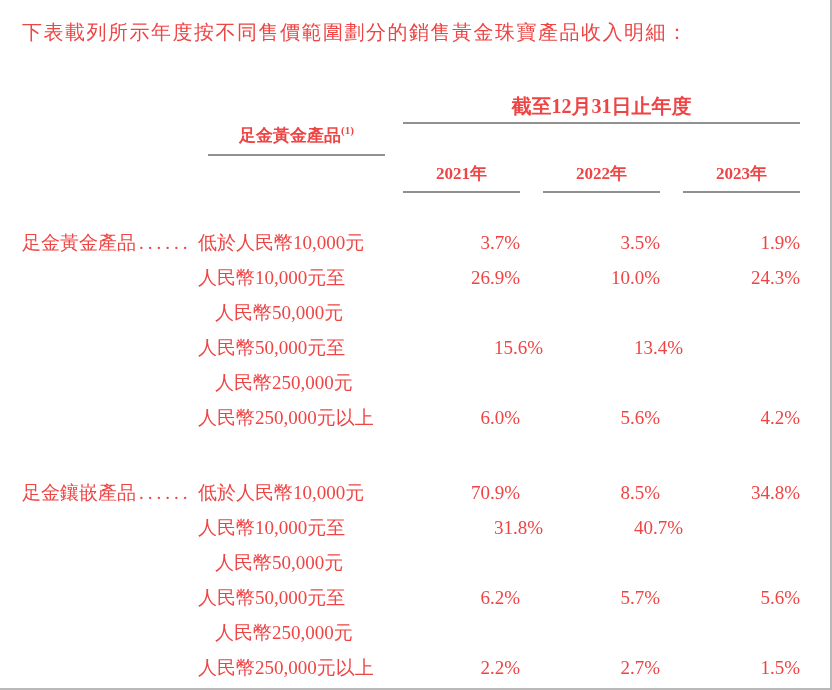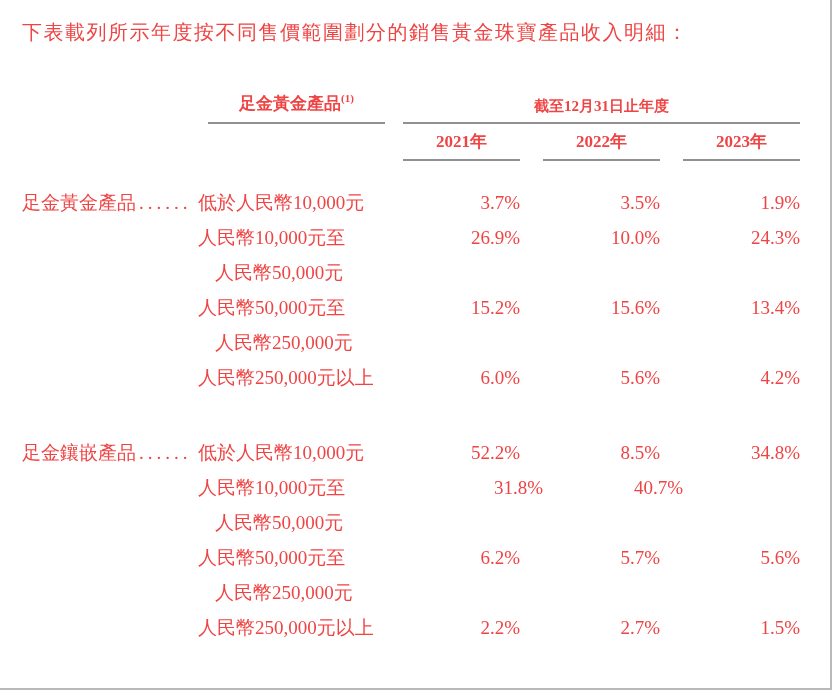--- a/index.html
+++ b/index.html
@@ -40,37 +40,38 @@
   .gap18 { width:18px; flex:none; }
   .gap23 { width:23px; flex:none; }
   .years-head { width:397px; }
   .pct-head {
     text-align:center; font-weight:bold; font-size:17px;
     line-height:24px; padding:6px 0;
     border-bottom:2px solid #919191;
     white-space:nowrap;
   }
   .period-head {
-    text-align:center; font-weight:bold; font-size:15px;
+    text-align:center; font-weight:bold; font-size:20px;
     line-height:24px; padding:19px 0 4px;
     border-bottom:2px solid #919191;
     white-space:nowrap;
   }
   .years-row { display:flex; }
   .year-cell {
     width:117px; flex:none;
     text-align:center; font-weight:bold; font-size:17px;
     line-height:24px; padding:6px 0 5px;
     border-bottom:2px solid #919191;
     white-space:nowrap;
+    margin-top:32px;
   }
   sup.note { font-size:11px; font-weight:bold; }
 
   
-  .tbody { margin-top:24px; }
+  .tbody { margin-top:32px; }
   .section-2 { margin-top:40px; }
   .row { display:flex; align-items:center; height:35px; font-size:19px; }
   .c-label { width:176px; flex:none; white-space:nowrap; }
   .dots { letter-spacing:4px; margin-left:3px; }
   .c-range { width:187px; flex:none; white-space:nowrap; overflow:visible; box-sizing:border-box; }
   .c-range.indent { padding-left:17px; }
   .c-val { width:117px; flex:none; text-align:right; white-space:nowrap; }
 </style>
 </head>
 <body>
@@ -135,21 +136,20 @@
         <div class="gap23"></div>
         <div class="c-val"></div>
         <div class="gap23"></div>
         <div class="c-val"></div>
       </div>
 
       <div class="row">
         <div class="c-label"></div>
         <div class="c-range">人民幣50,000元至</div>
         <div class="gap18"></div>
-        <div class="c-val">15.2%</div>
         <div class="gap23"></div>
         <div class="c-val">15.6%</div>
         <div class="gap23"></div>
         <div class="c-val">13.4%</div>
       </div>
 
       <div class="row">
         <div class="c-label"></div>
         <div class="c-range indent">人民幣250,000元</div>
         <div class="gap18"></div>
@@ -173,21 +173,21 @@
     </div>
 
     <div class="tbody section-2">
 
       <div class="row">
         <div class="c-label">
           <span>足金鑲嵌產品</span><span class="dots">......</span>
         </div>
         <div class="c-range">低於人民幣10,000元</div>
         <div class="gap18"></div>
-        <div class="c-val">52.2%</div>
+        <div class="c-val">70.9%</div>
         <div class="gap23"></div>
         <div class="c-val">8.5%</div>
         <div class="gap23"></div>
         <div class="c-val">34.8%</div>
       </div>
 
       <div class="row">
         <div class="c-label"></div>
         <div class="c-range">人民幣10,000元至</div>
         <div class="gap18"></div>

